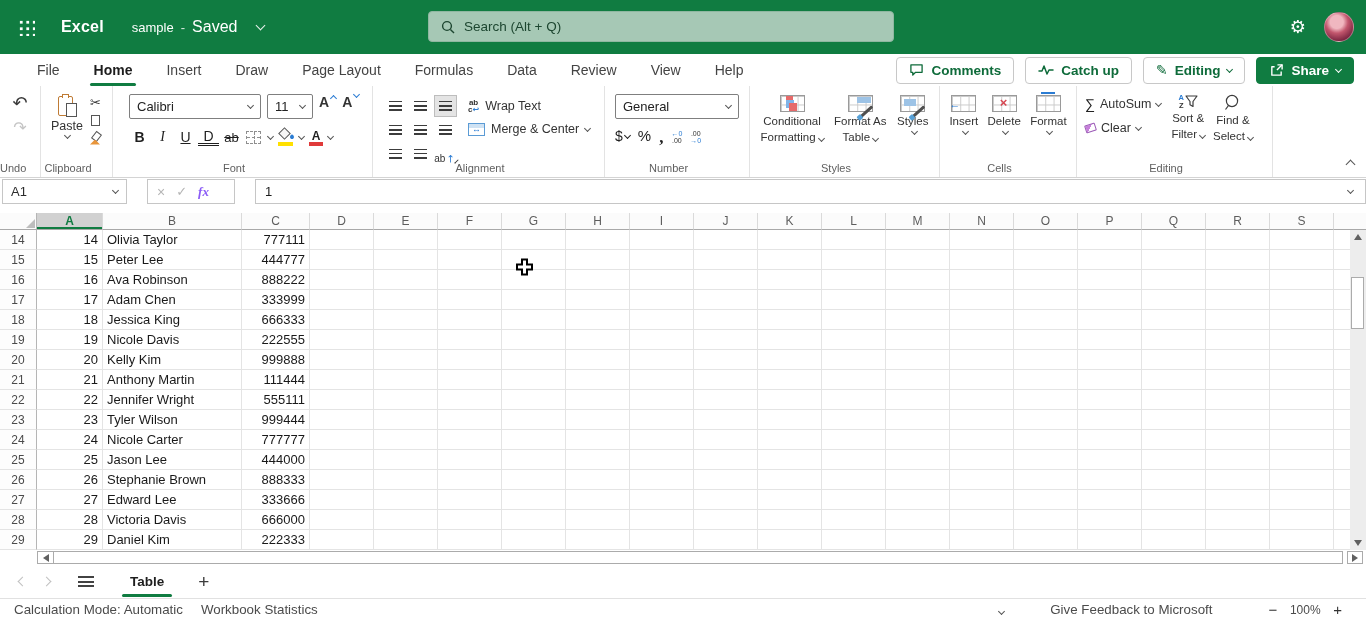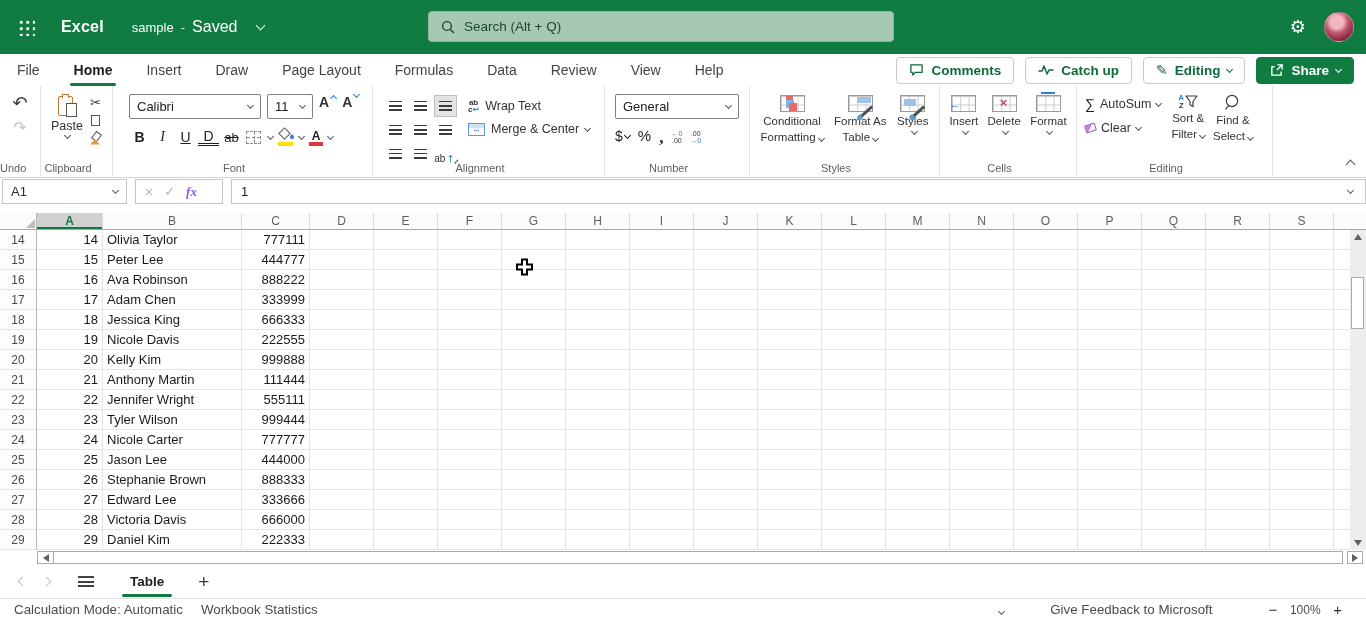--- a/index.html
+++ b/index.html
@@ -23,21 +23,21 @@
   .topbar .chev{color:#eaf3ee;margin-left:20px}
   .searchbox{position:absolute;left:428px;top:11px;width:466px;height:31px;background:#a6c8b5;border:1px solid #8fb7a1;border-radius:4px;display:flex;align-items:center;padding:0 12px;gap:9px;color:#1d4630}
   .searchbox svg{flex:0 0 auto}
   .search-ph{font-size:13.5px}
   .tb-right{margin-left:auto;display:flex;align-items:center;gap:18px;margin-right:12px}
   .gear{font-size:18px;color:#fff;line-height:1}
   .avatar{width:30px;height:30px;border-radius:50%;background:radial-gradient(circle at 42% 32%,#f0b7c0 0 26%,#c2566d 45%,#7c2742 75%,#531a31);border:1px solid rgba(255,255,255,.35)}
 
   
   .tabrow{height:32px;display:flex;align-items:center;background:#fff}
-  .ribbon-tabs{display:flex;align-items:center;height:100%;padding-left:0}
+  .ribbon-tabs{display:flex;align-items:center;height:100%;padding-left:20px}
   .rtab{position:relative;height:100%;padding:0 17px;font-size:14px;color:#444}
   .rtab.active{color:#1d1d1d;font-weight:700}
   .rtab.active::after{content:"";position:absolute;left:13px;right:13px;bottom:0;height:3px;background:#107C41;border-radius:3px}
   .tab-actions{margin-left:auto;display:flex;align-items:center;gap:11px;margin-right:12px}
   .act-btn{height:27px;display:flex;align-items:center;gap:7px;padding:0 12px;border:1px solid #c8c8c8;border-radius:4px;background:#fff;color:#0e6b3a;font-size:13.5px;font-weight:700}
   .act-btn .chev{border-width:1.3px;color:#0e6b3a}
   .act-btn.share{background:#107C41;border-color:#107C41;color:#fff}
   .act-btn.share .chev{color:#fff}
   .pencil{font-size:14px}
 
@@ -148,21 +148,21 @@
   .eraser{width:11px;height:8px;background:linear-gradient(135deg,#c77edb 45%,#fff 46%);border:1px solid #9b59b6;transform:rotate(-18deg);border-radius:1px}
   .ed-item .chev{color:#555}
   .ed-right{display:flex;gap:8px;padding-top:0}
   .azf{display:flex;align-items:center;gap:1px}
   .az{display:flex;flex-direction:column;font-size:7.5px;line-height:7.5px;font-weight:700}
   .az .a{color:#2b7cd3}.az .z{color:#333}
   .g-fill{flex:1;position:relative}
   .collapse{position:absolute;right:12px;bottom:6px;color:#555}
 
   
-  .fbar{height:28px;display:flex;align-items:stretch;gap:8px;padding:1px 0 2px 2px;background:#fff}
+  .fbar{height:28px;display:flex;align-items:stretch;gap:20px;padding:1px 0 2px 2px;background:#fff}
   .namebox{width:125px;border:1px solid #c6c6c6;display:flex;align-items:center;justify-content:space-between;padding:0 8px;font-size:13px;color:#2b2b2b}
   .namebox .chev{color:#555}
   .fxgrp{width:88px;border:1px solid #c6c6c6;display:flex;align-items:center;gap:11px;padding:0 9px}
   .fx-x{color:#b5b5b5;font-size:14px}
   .fx-ok{color:#b5b5b5;font-size:13px}
   .fx-fx{font-family:"Liberation Serif",serif;font-style:italic;font-weight:700;color:#8b5cf6;font-size:13px}
   .finput{flex:1;border:1px solid #c6c6c6;display:flex;align-items:center;padding:0 9px;font-size:13px;color:#1c1c1c;position:relative}
   .finput .chev{position:absolute;right:12px;color:#555}
   .fspacer{height:7px}
 

